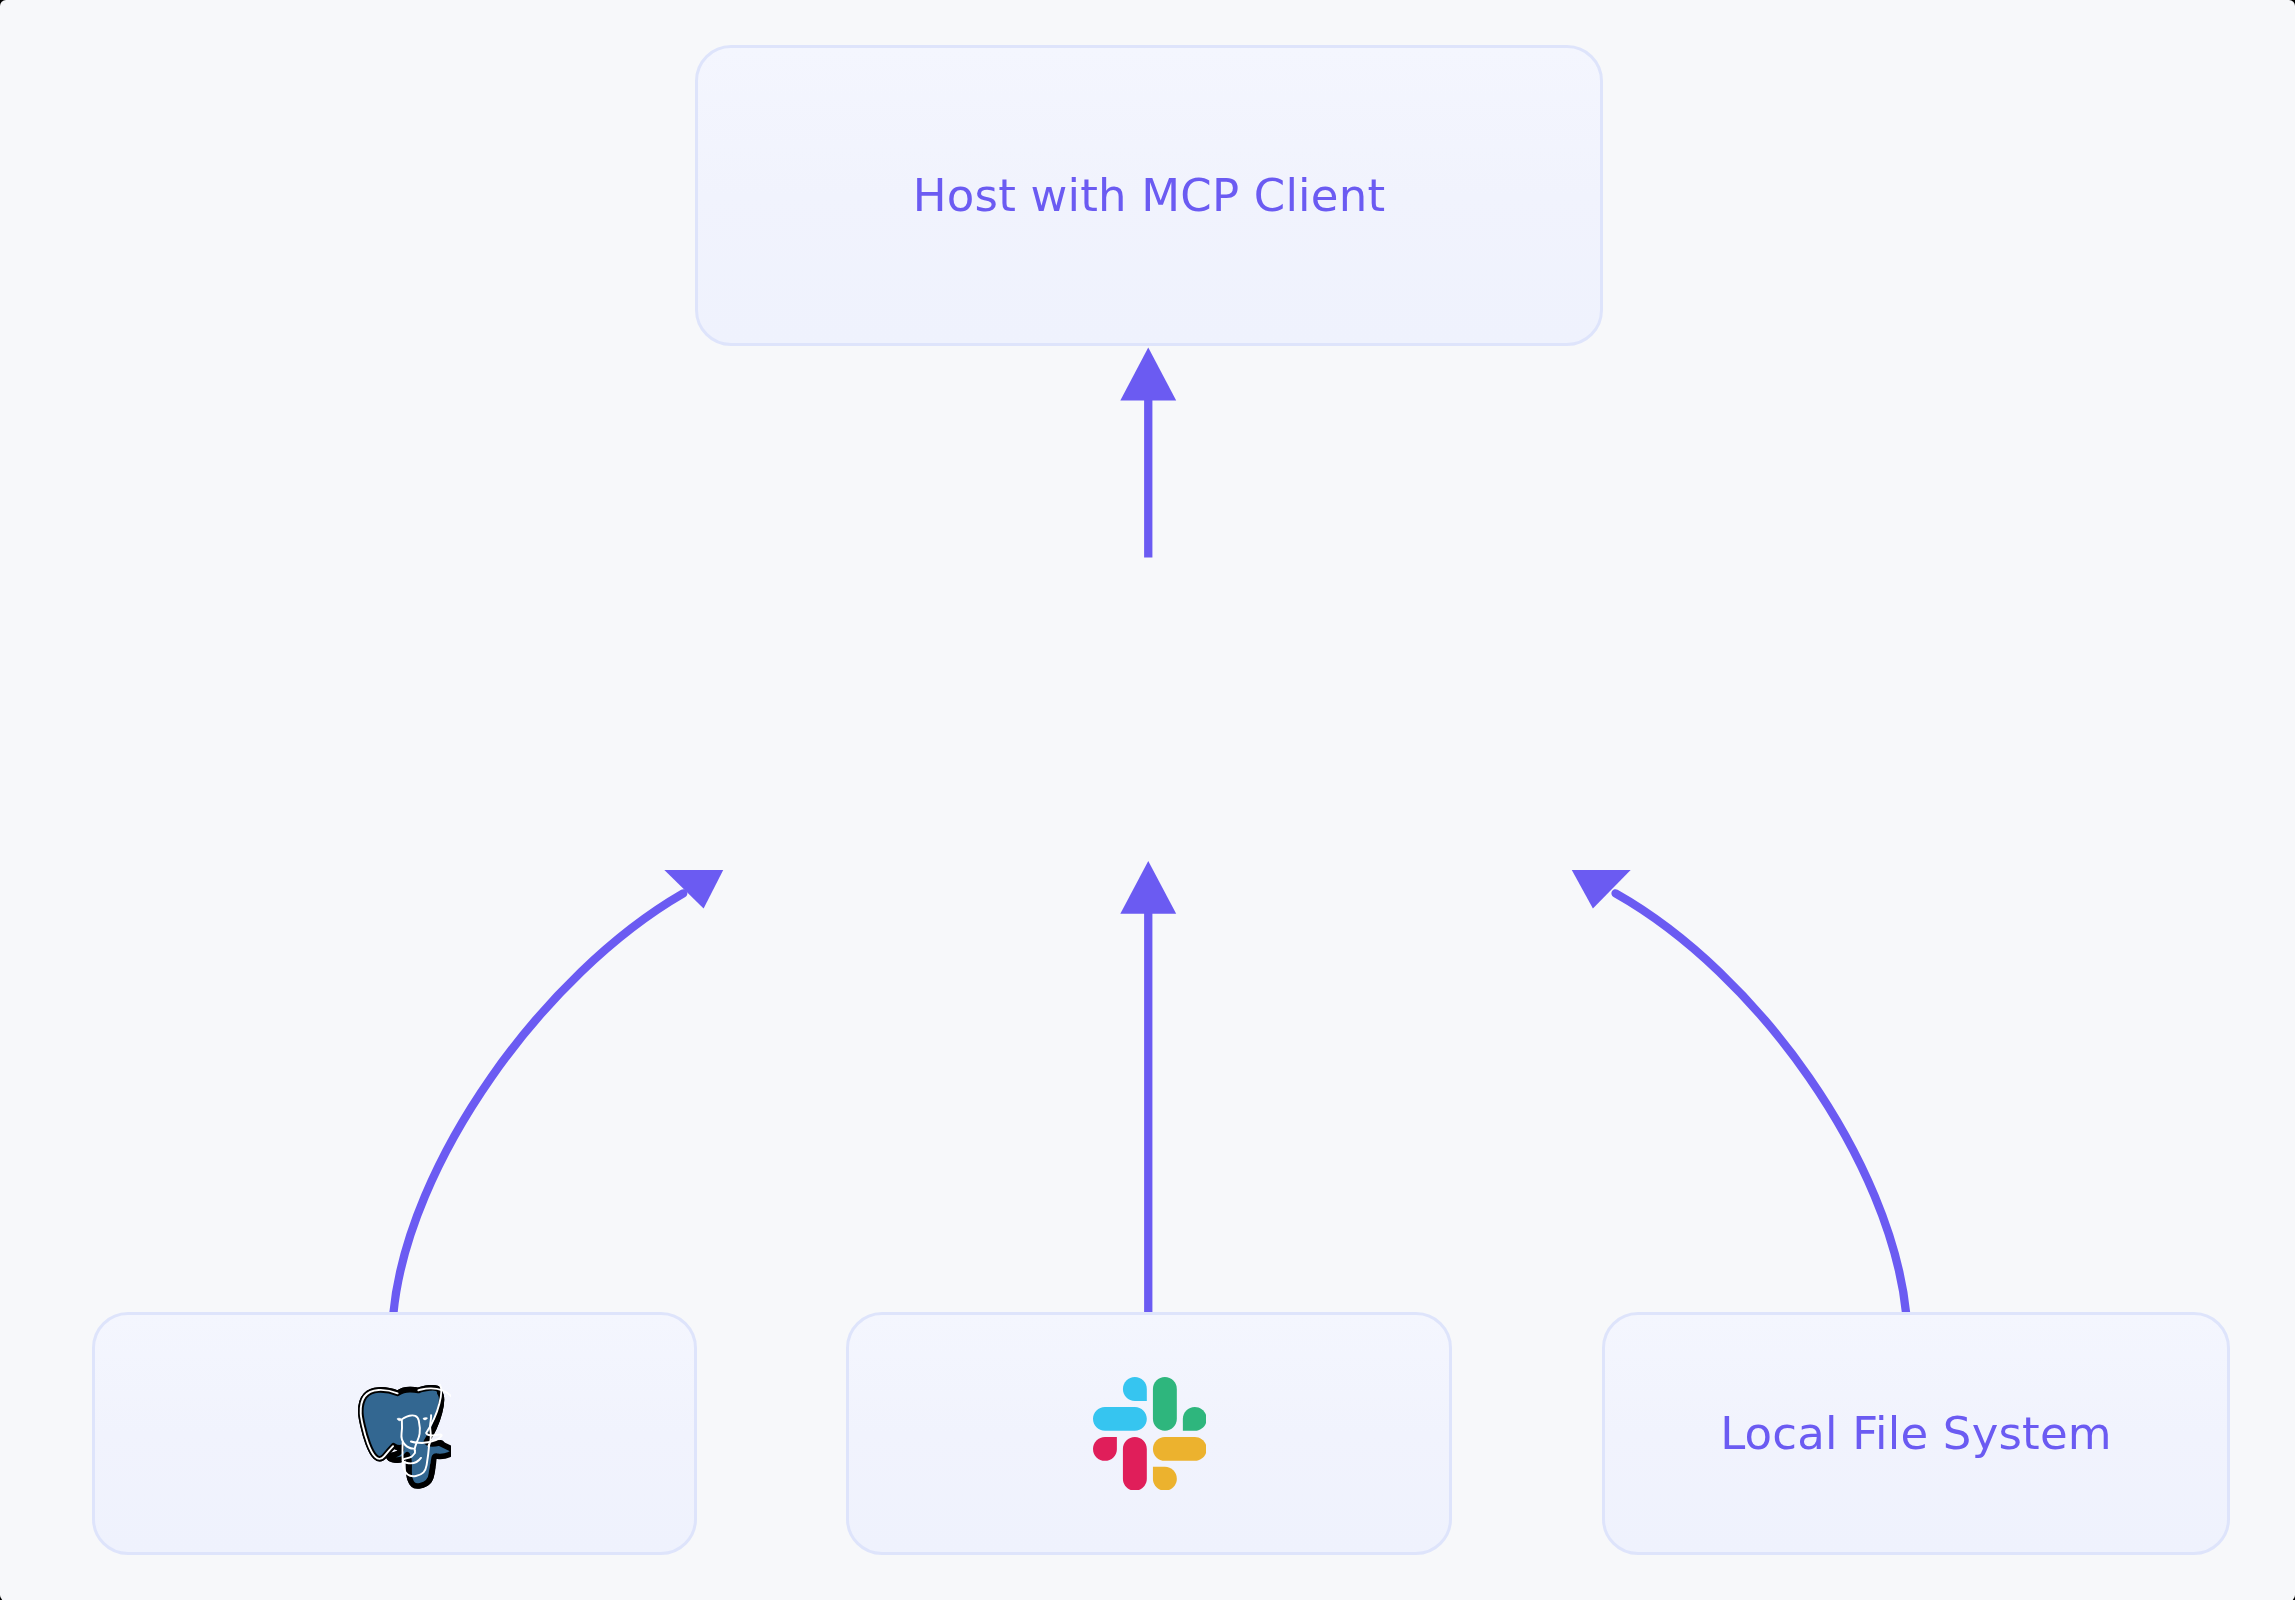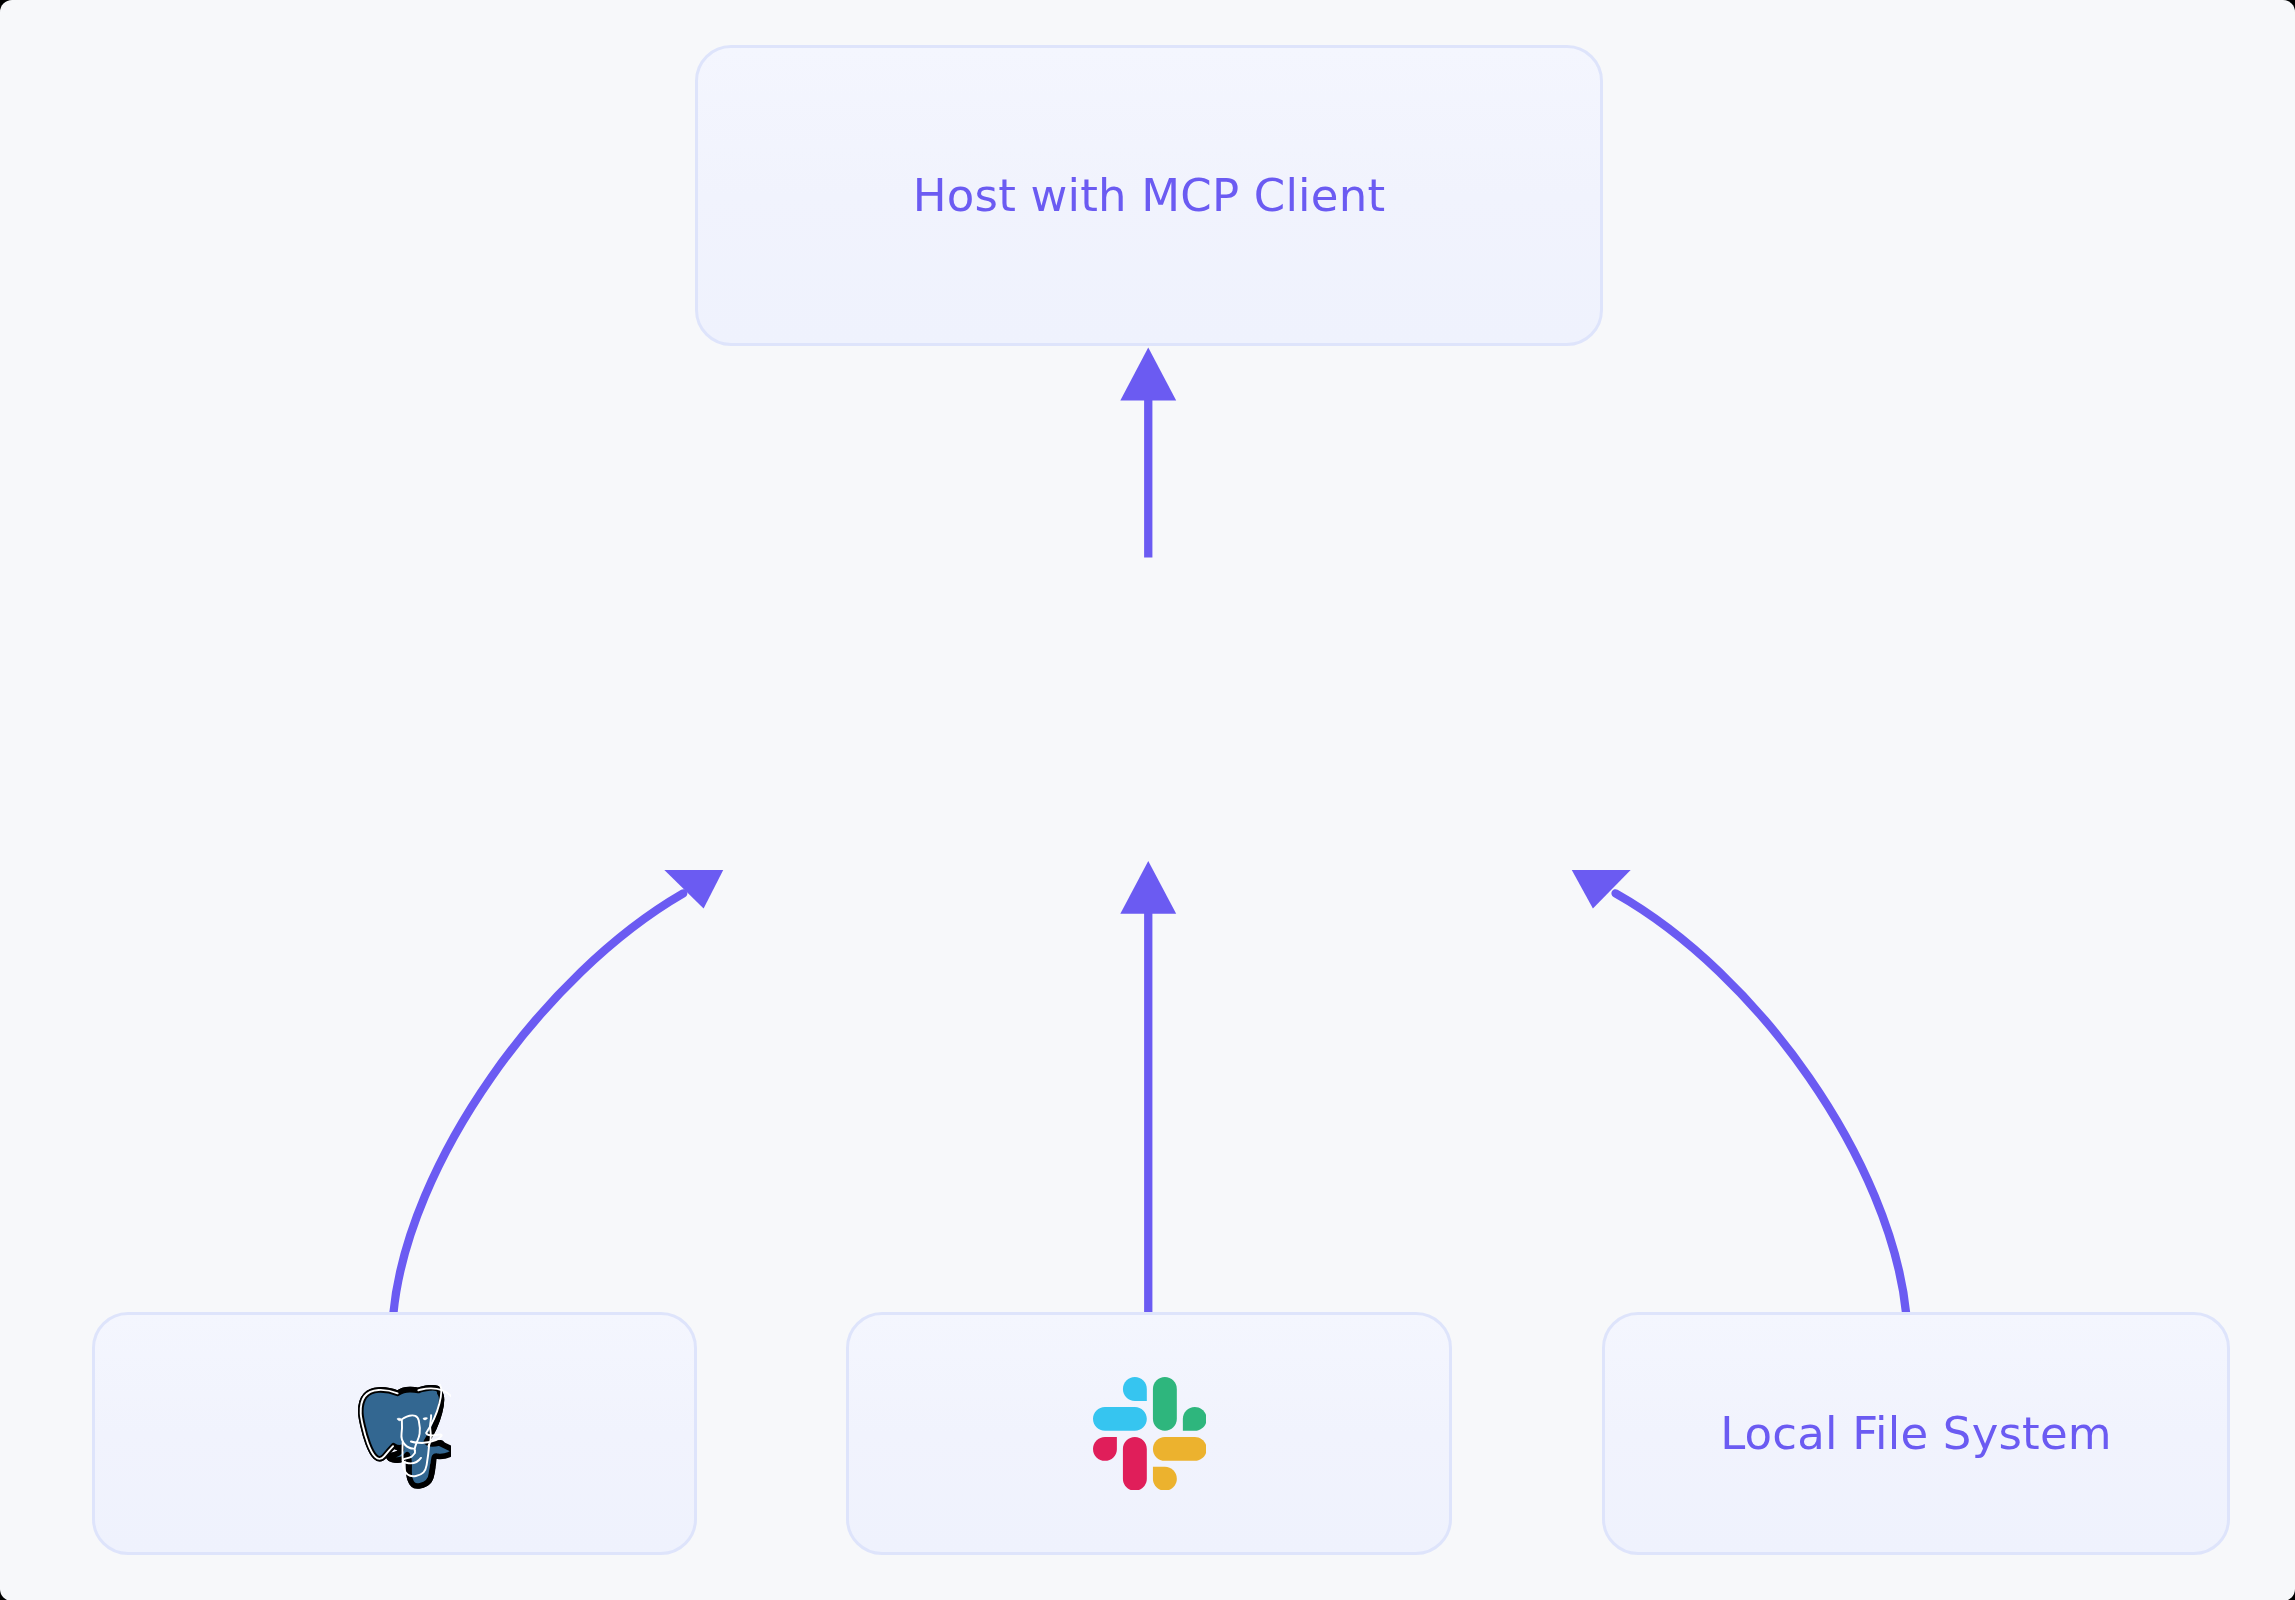--- a/index.html
+++ b/index.html
@@ -8,21 +8,21 @@
     background: #000000;
     width: 2295px;
     height: 1601px;
     overflow: hidden;
   }
   #page {
     position: relative;
     width: 2295px;
     height: 1601px;
     background: #F7F8FA;
-    border-radius: 12px;
+    border-radius: 6px;
     overflow: hidden;
     font-family: "DejaVu Sans", sans-serif;
   }
   #edges {
     position: absolute;
     left: 0;
     top: 0;
     width: 2295px;
     height: 1601px;
     pointer-events: none;

